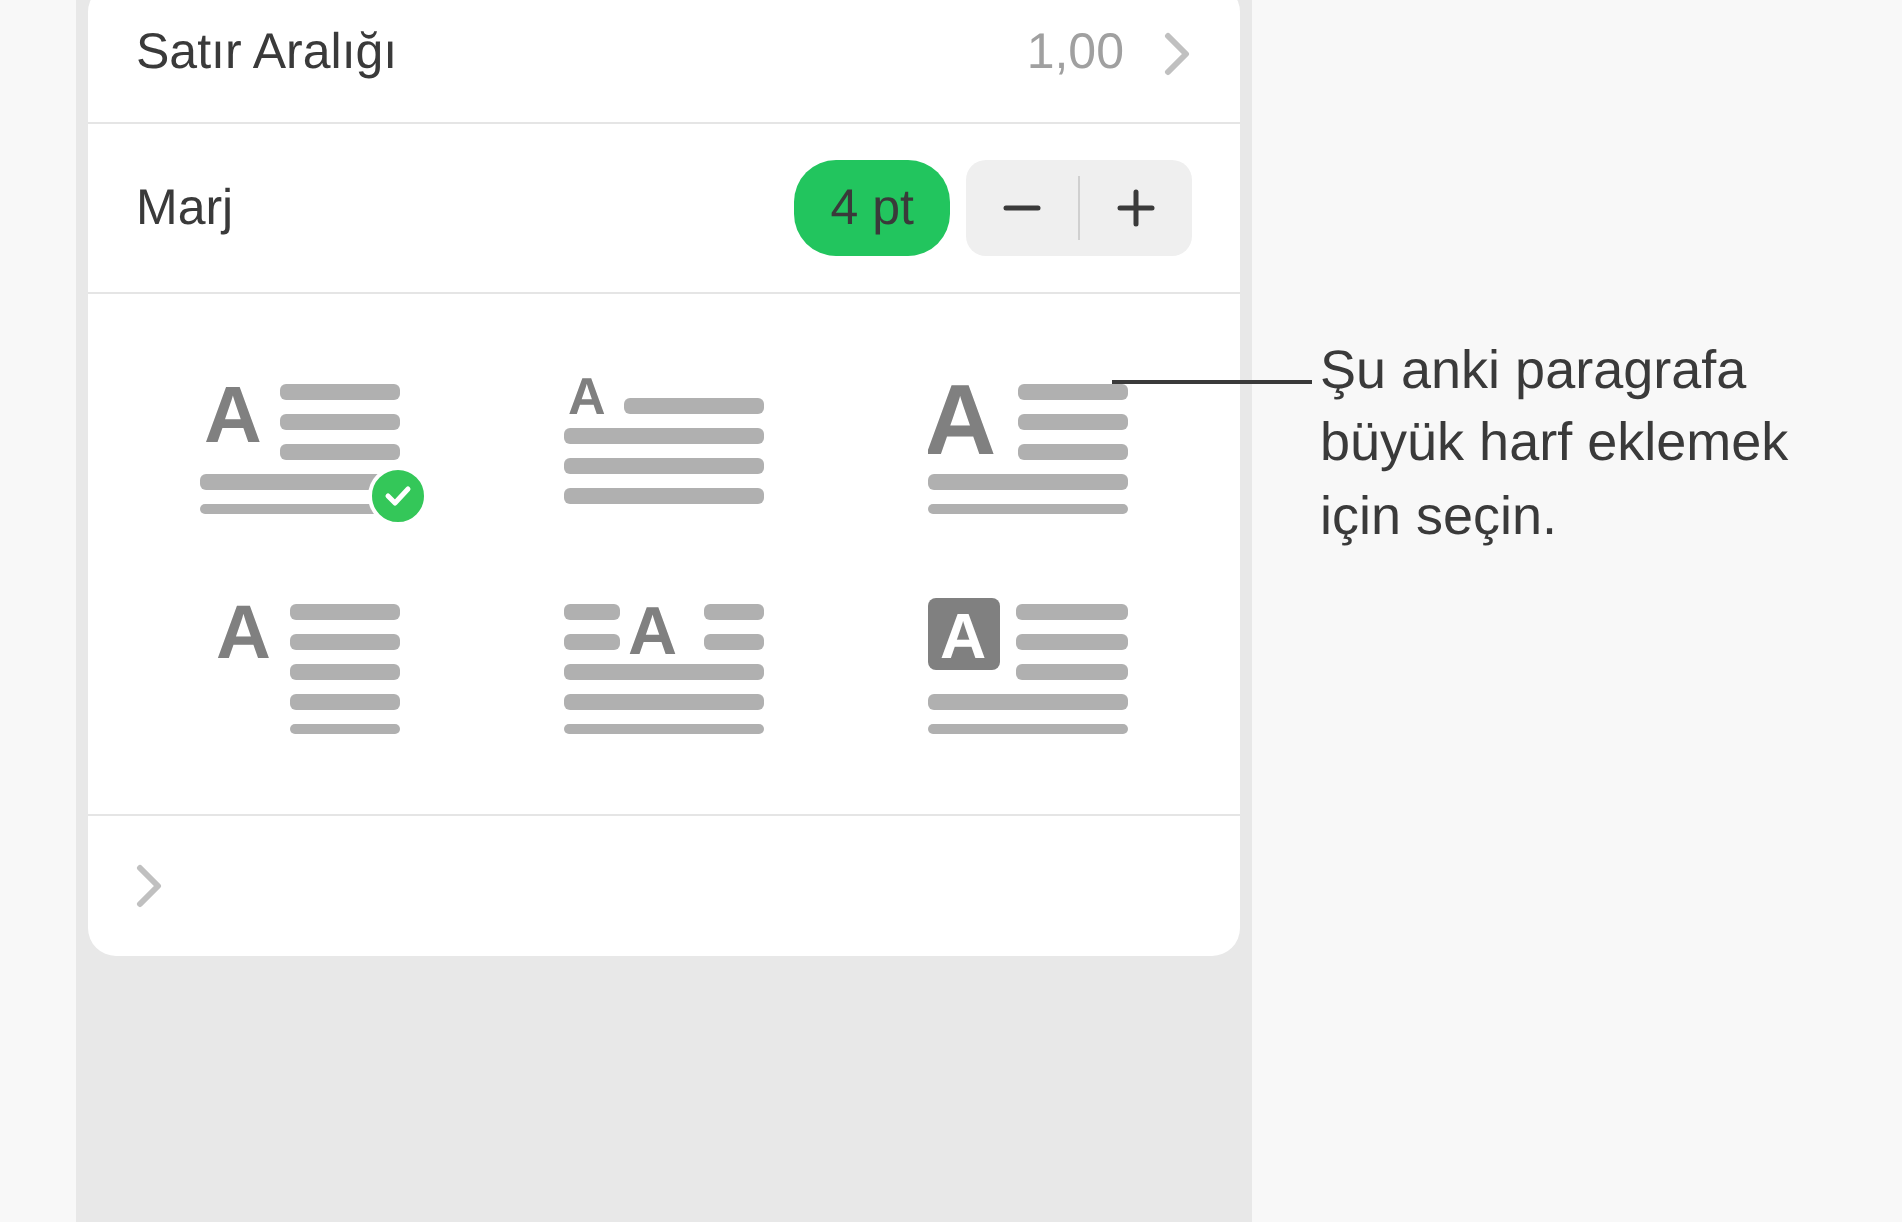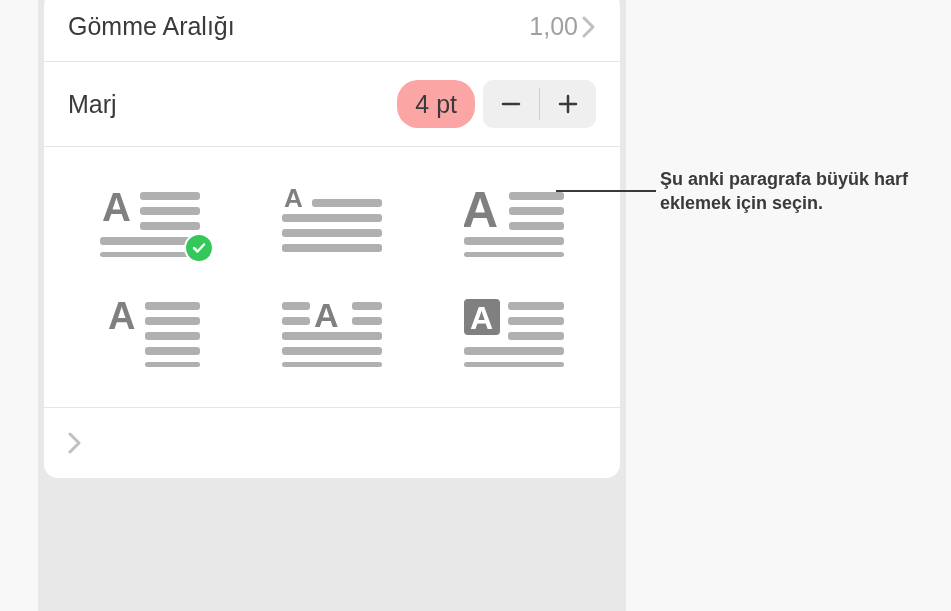--- a/index.html
+++ b/index.html
@@ -44,38 +44,38 @@
       border-bottom: none;
     }
     .row-label {
       font-size: 25px;
       color: #3a3a3a;
       font-weight: 400;
     }
     .row-right {
       display: flex;
       align-items: center;
-      gap: 4px;
+      gap: 20px;
     }
     .value-text {
       font-size: 25px;
       color: #a0a0a0;
       font-weight: 400;
     }
     .chevron {
       color: #c0c0c0;
       display: inline-flex;
     }
     .segmented {
       display: flex;
       align-items: stretch;
       gap: 8px;
     }
     .num-display {
-      background: #fca5a5;
+      background: #22c55e;
       border-radius: 21px;
       padding: 8px 18px;
       font-size: 25px;
       color: #3a3a3a;
       display: flex;
       align-items: center;
       min-width: 72px;
       justify-content: center;
     }
     .stepper {
@@ -147,43 +147,42 @@
       border-radius: 50%;
       display: flex;
       align-items: center;
       justify-content: center;
       border: 2px solid #ffffff;
     }
     .annotation {
       position: absolute;
       left: 660px;
       top: 167px;
-      font-size: 18px;
+      font-size: 27px;
       color: #3a3a3a;
       line-height: 1.35;
       max-width: 280px;
-      font-weight: bold;
     }
     .callout-line {
       position: absolute;
       left: 556px;
       top: 190px;
       width: 100px;
       height: 2px;
       background: #3a3a3a;
     }
   </style>
 </head>
 <body>
 
 <div class="panel-container">
   <div class="panel">
 
     <div class="row">
-      <div class="row-label">Gömme Aralığı</div>
+      <div class="row-label">Satır Aralığı</div>
       <div class="row-right">
         <span class="value-text">1,00</span>
         <span class="chevron">
           <svg width="14" height="22" viewBox="0 0 14 22">
               <path d="M2 2 L11 11 L2 20" stroke="#c0c0c0" stroke-width="3" fill="none" stroke-linecap="round" stroke-linejoin="round"></path>
             </svg>
         </span>
       </div>
     </div>
 

